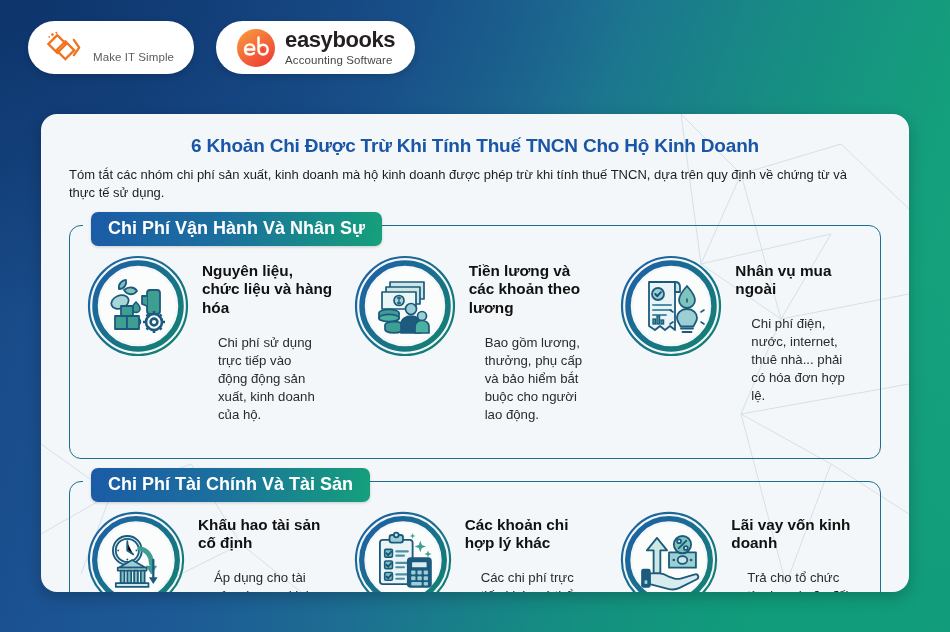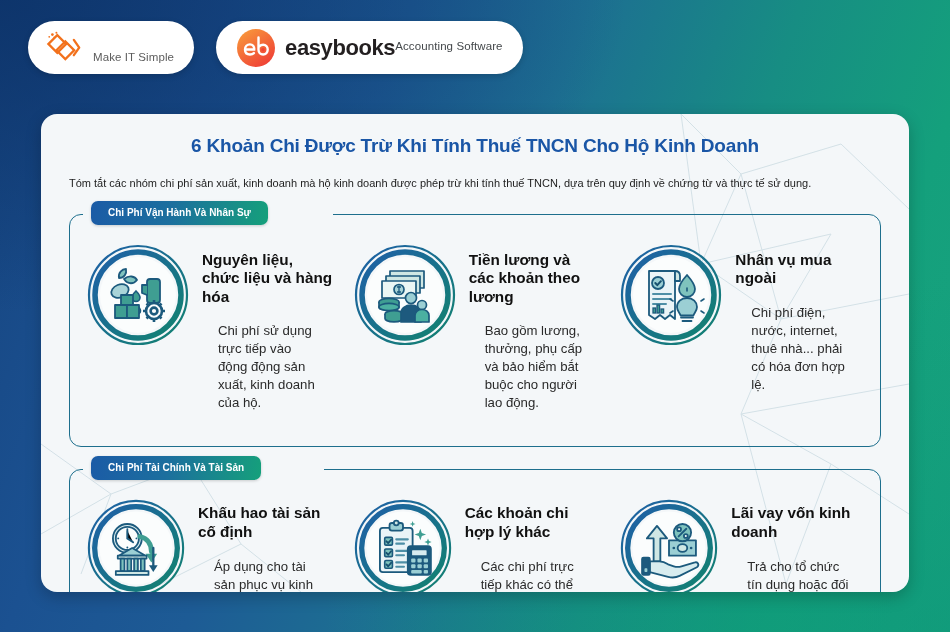--- a/index.html
+++ b/index.html
@@ -65,21 +65,21 @@
   }
   .sd-name .o { color: #f2711c; }
   .sd-tag {
     font-size: 11.5px;
     color: #5c5c5c;
     text-align: center;
     margin-top: 20px;
     letter-spacing: .1px;
   }
   .eb-mark { width: 40px; height: 40px; flex: none; }
-  .eb-text { display: flex; flex-direction: row; line-height: 1; }
+  .eb-text { display: flex; flex-direction: column; line-height: 1; }
   .eb-name {
     font-size: 22px;
     font-weight: 700;
     color: #231f20;
     letter-spacing: -.4px;
   }
   .eb-tag {
     font-size: 11.5px;
     color: #44484b;
     margin-top: 4px;
@@ -110,41 +110,41 @@
   .title {
     margin: 0;
     font-size: 19px;
     font-weight: 700;
     color: #1a56a6;
     text-align: center;
     letter-spacing: -.2px;
     line-height: 1.1;
   }
   .subtitle {
-    margin: 19px 0 0 0;
-    font-size: 11px;
+    margin: 9px 0 0 0;
+    font-size: 13px;
     color: #1d1d1d;
     line-height: 1.42;
     max-width: 800px;
   }
 
   
   .section { position: relative; margin-top: 22px; }
   .section-box {
     border: 1.3px solid #1d6f8d;
     border-radius: 12px;
     padding: 26px 8px 16px 8px;
     background: transparent;
   }
   .badge {
     position: absolute;
     top: -13px; left: 22px;
     background: linear-gradient(100deg, #1b5ba6 0%, #1c6f9e 45%, #15a07b 100%);
     color: #fff;
-    font-size: 10px;
+    font-size: 18px;
     font-weight: 700;
     padding: 6px 17px 7px 17px;
     border-radius: 7px;
     z-index: 3;
     white-space: nowrap;
     box-shadow: 0 1px 3px rgba(0,0,0,.18);
   }
   .badge-mask {
     position: absolute;
     top: -2px; left: 14px;

